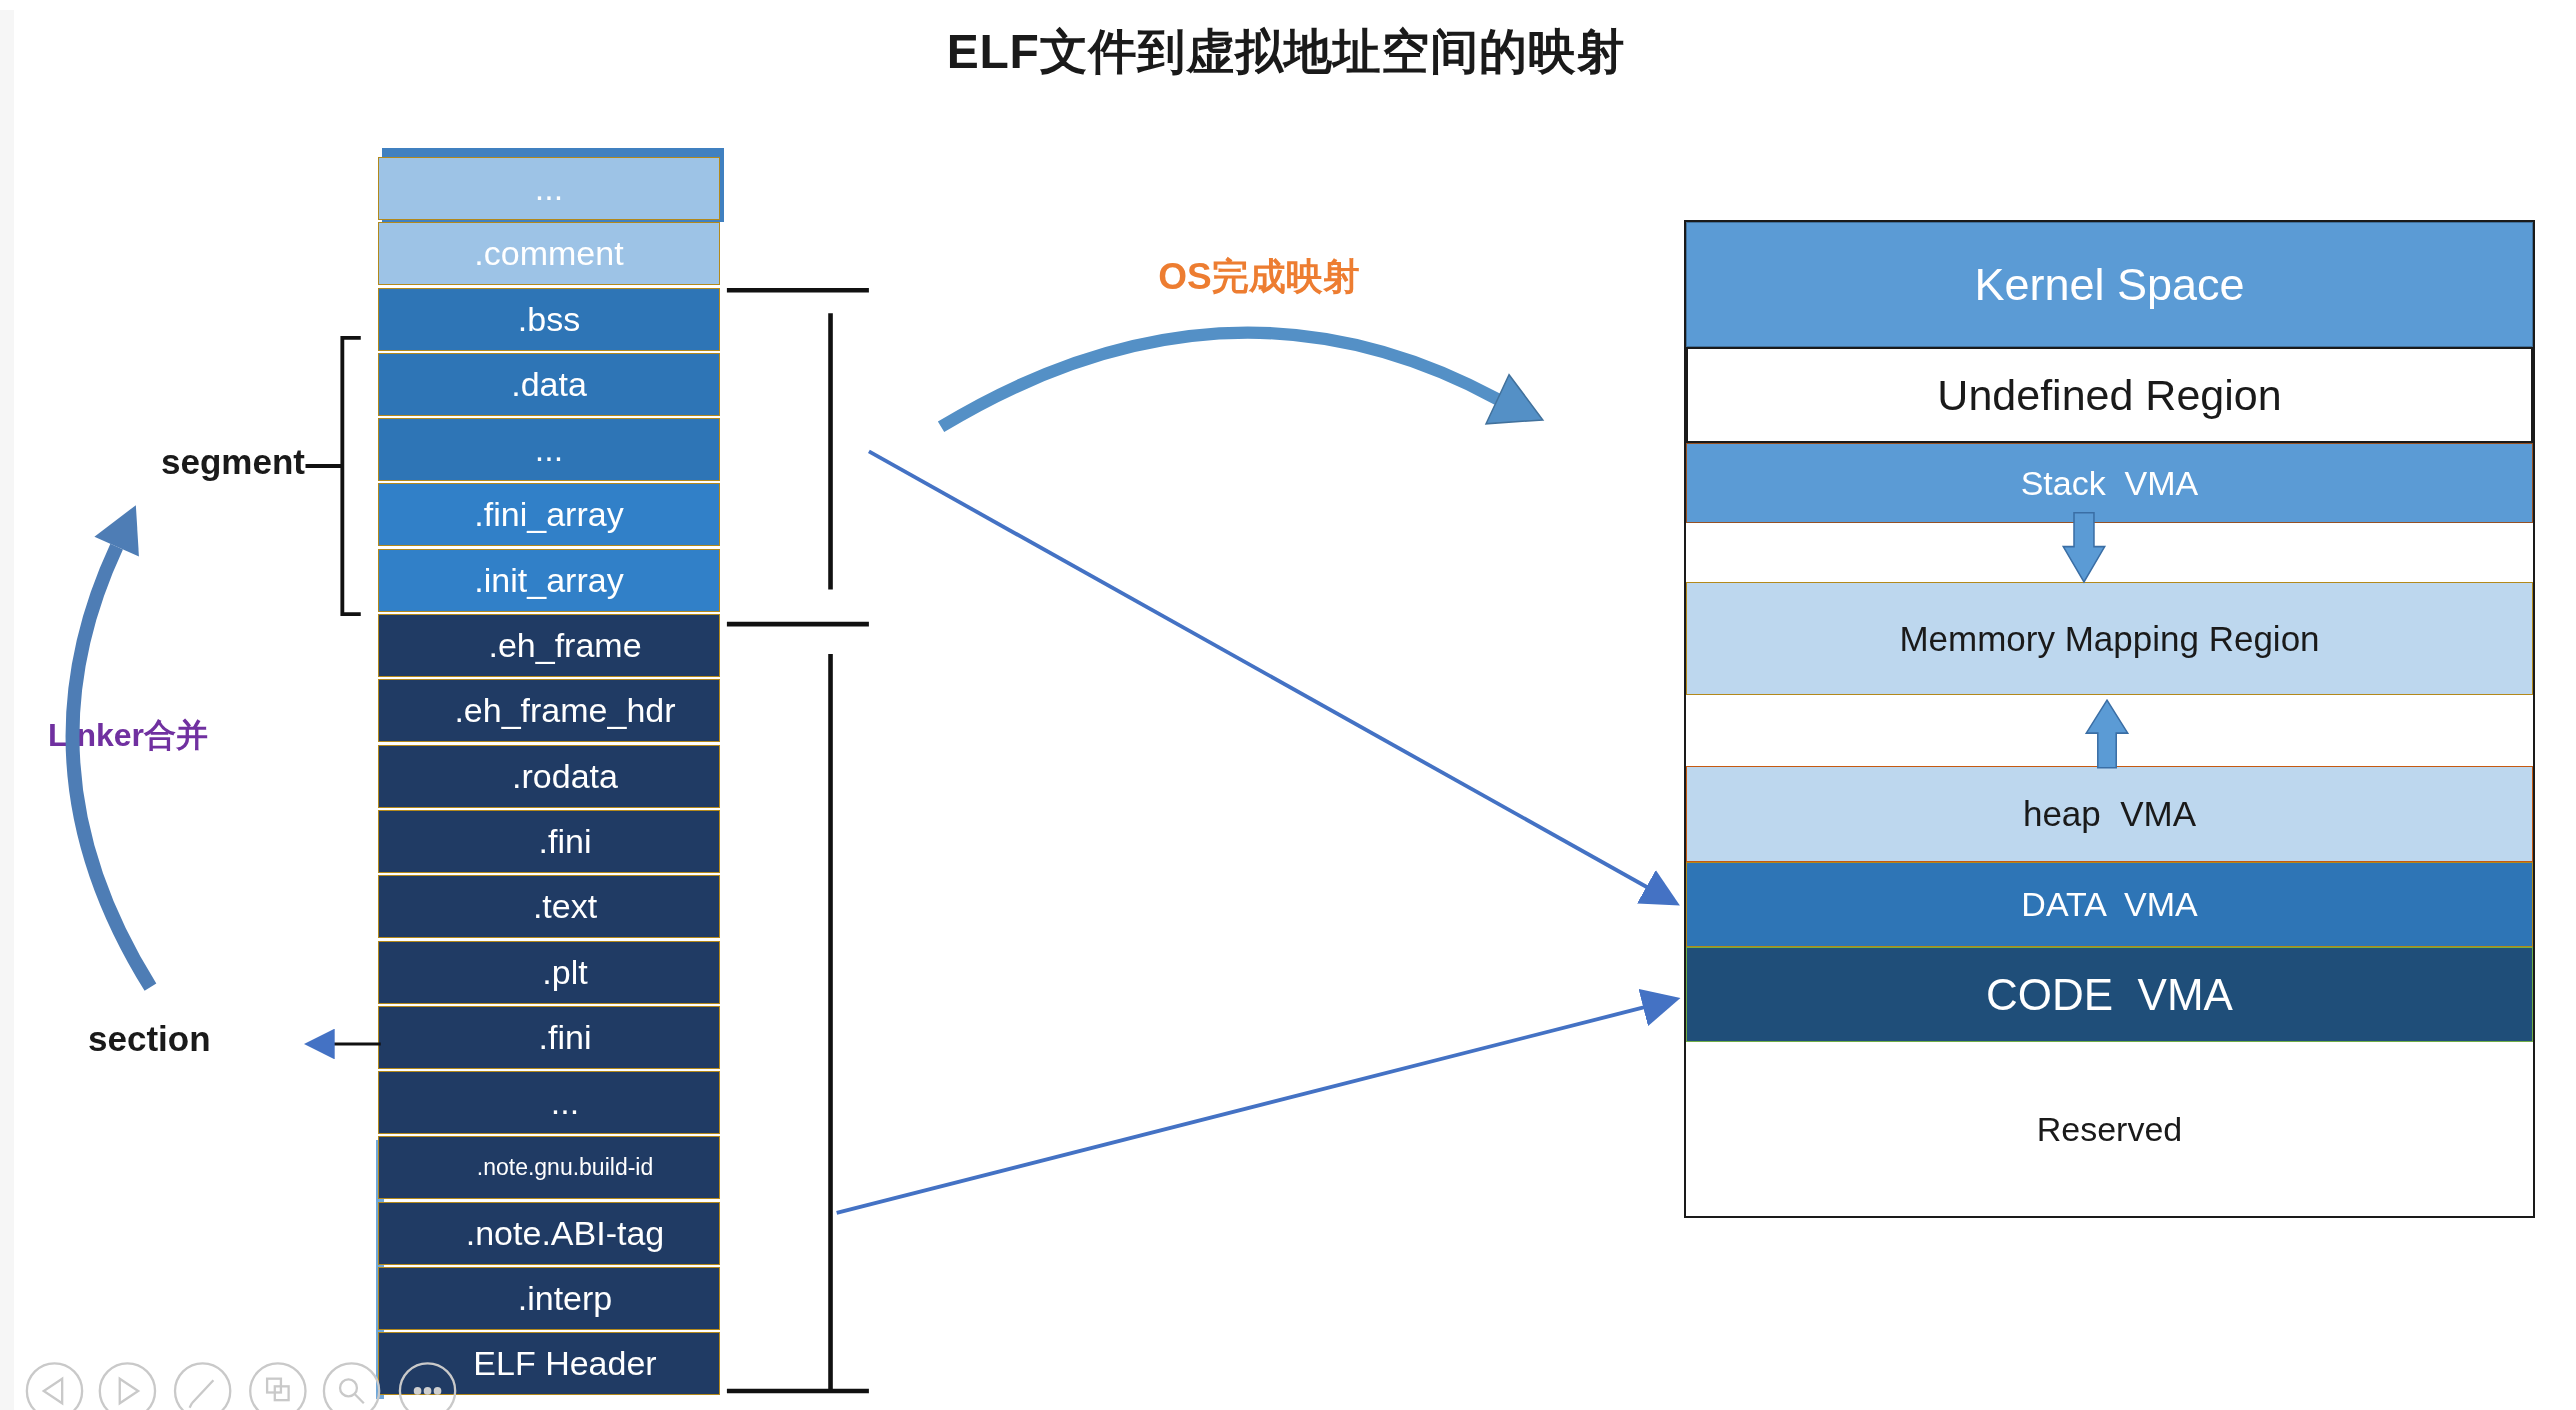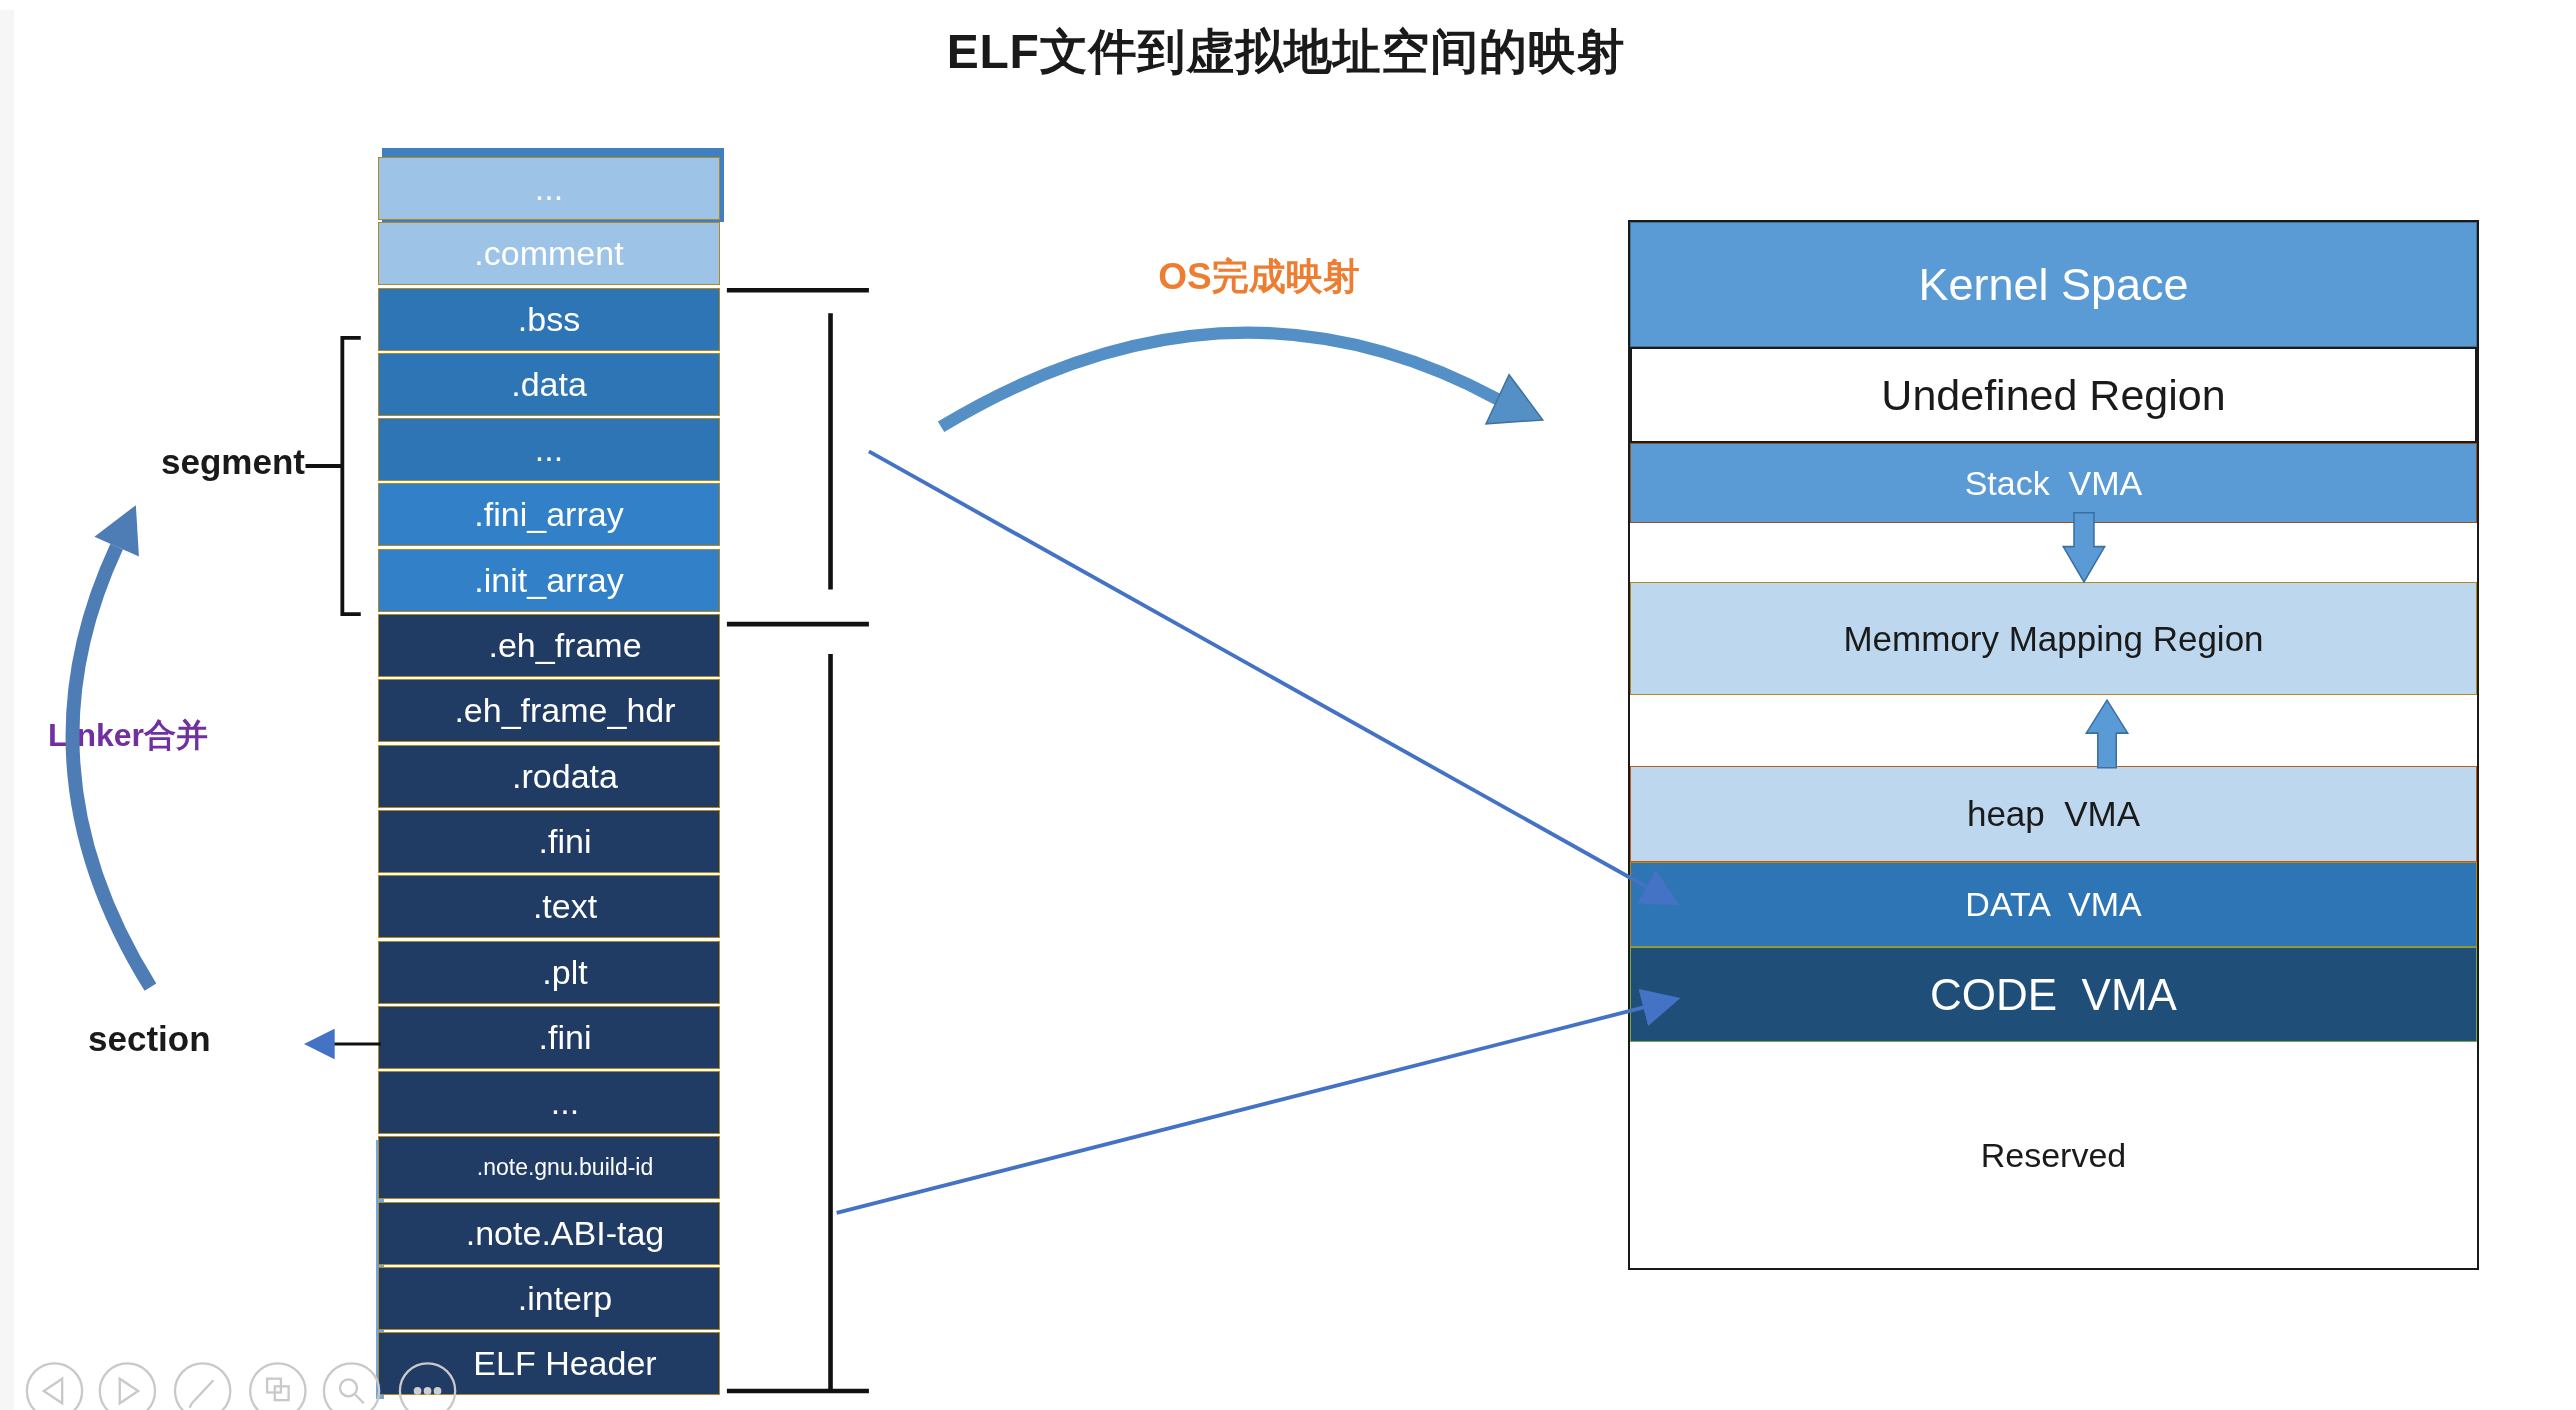--- a/index.html
+++ b/index.html
@@ -28,35 +28,35 @@
   .s-navy{background:var(--stack_navy);padding-left:32px;}
   .stack-row.small span{font-size:23px;}
 
   
   #segment-label{left:69px;top:442px;width:236px;text-align:right;font-size:35px;font-weight:700;color:var(--ink);}
   #section-label{left:88px;top:1019px;width:184px;font-size:35px;font-weight:700;color:var(--ink);}
   #linker-label{left:48px;top:714px;width:230px;font-size:32px;font-weight:700;color:var(--text_purple);}
   #os-label{left:1075px;top:252px;width:368px;text-align:center;font-size:37px;font-weight:700;color:var(--text_orange);}
 
   
-  #kernel-box{left:1628px;top:220px;width:851px;border:2.3px solid var(--ink);background:#fff;
+  #kernel-box{left:1684px;top:220px;width:851px;border:2.3px solid var(--ink);background:#fff;
               display:flex;flex-direction:column;box-sizing:border-box;}
   .krow{box-sizing:border-box;display:flex;align-items:center;justify-content:center;white-space:pre;flex:0 0 auto;}
   .kv-blue-lg{background:var(--accent_blue);border:1.5px solid #41719C;color:#fff;font-size:45px;}
   .kv-blue{background:var(--accent_blue);border:1.5px solid var(--brown_border);color:#fff;font-size:34px;align-items:center;}
   .kv-white{background:#fff;border:2.3px solid var(--ink);color:var(--ink);font-size:43px;}
   .kv-lightblue{background:var(--light_blue);color:var(--ink);font-size:35px;}
   .kv-midblue{background:var(--mid_blue);border:1.5px solid var(--gold);color:#fff;font-size:34px;}
   .kv-navy{background:var(--code_navy);border:1.5px solid var(--green_border);color:#fff;font-size:44px;}
   .kv-white-plain{background:#fff;color:var(--ink);font-size:34px;}
   .kv-gap{background:#fff;}
   .kh-kernel{height:125px;} .kh-undefined{height:96px;} .kh-stackvma{height:80px;}
   .kh-gap1{height:59px;} .kh-mmr{height:113px;border:1.5px solid var(--gold);} .kh-gap2{height:71px;}
   .kh-heap{height:96px;border:1.5px solid var(--orange_border);} .kh-datavma{height:85px;}
-  .kh-codevma{height:95px;} .kh-reserved{height:226px;}
+  .kh-codevma{height:95px;} .kh-reserved{height:174px;}
 
   #overlay{left:0;top:0;pointer-events:none;}
 </style>
 </head>
 <body>
 
 <div id="stage">
 
   <div id="left-strip" class="abs"></div>
 

